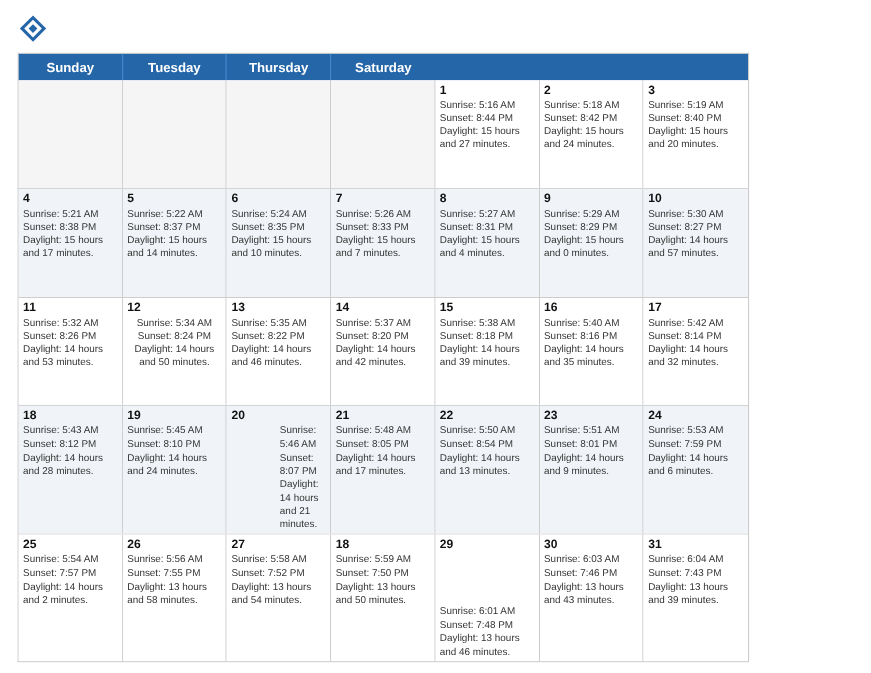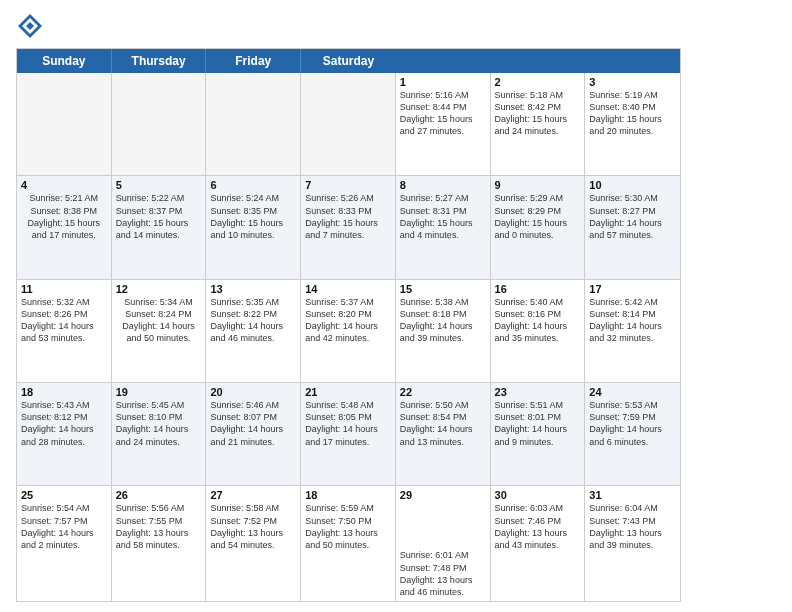--- a/index.html
+++ b/index.html
@@ -135,22 +135,22 @@
     </div>
     <div class="title-block">
       <div class="month-title"></div>
       <div class="location"></div>
     </div>
   </div>
 
   <div class="calendar">
     <div class="cal-header">
     <div class="cal-header-cell">Sunday</div>
+        <div class="cal-header-cell">Tuesday</div>
         <div class="cal-header-cell">Thursday</div>
-        <div class="cal-header-cell">Friday</div>
         <div class="cal-header-cell">Saturday</div>
       </div>
     <div class="cal-body">
     <div class="cal-row">
           <div class="cal-cell empty"></div>
           <div class="cal-cell empty"></div>
           <div class="cal-cell empty"></div>
           <div class="cal-cell empty"></div>
           <div class="cal-cell">
             <span class="day-num">1</span>
@@ -170,21 +170,21 @@
             <span class="day-num">3</span>
             <div class="cell-info" style="white-space: pre-line;">Sunrise: 5:19 AM
 Sunset: 8:40 PM
 Daylight: 15 hours
 and 20 minutes.</div>
           </div>
         </div>
         <div class="cal-row">
           <div class="cal-cell alt-bg">
             <span class="day-num">4</span>
-            <div class="cell-info" style="white-space: pre-line; text-align: center;">Sunrise: 5:21 AM
+            <div class="cell-info" style="white-space: pre-line;">Sunrise: 5:21 AM
 Sunset: 8:38 PM
 Daylight: 15 hours
 and 17 minutes.</div>
           </div>
           <div class="cal-cell alt-bg">
             <span class="day-num">5</span>
             <div class="cell-info" style="white-space: pre-line;">Sunrise: 5:22 AM
 Sunset: 8:37 PM
 Daylight: 15 hours
 and 14 minutes.</div>
@@ -286,21 +286,21 @@
           </div>
           <div class="cal-cell alt-bg">
             <span class="day-num">19</span>
             <div class="cell-info" style="white-space: pre-line;">Sunrise: 5:45 AM
 Sunset: 8:10 PM
 Daylight: 14 hours
 and 24 minutes.</div>
           </div>
           <div class="cal-cell alt-bg">
             <span class="day-num">20</span>
-            <div class="cell-info" style="white-space: pre-line;">Sunrise: 5:46 AM
+            <div class="cell-info" style="white-space: pre-line; margin-left: 44px;">Sunrise: 5:46 AM
 Sunset: 8:07 PM
 Daylight: 14 hours
 and 21 minutes.</div>
           </div>
           <div class="cal-cell alt-bg">
             <span class="day-num">21</span>
             <div class="cell-info" style="white-space: pre-line;">Sunrise: 5:48 AM
 Sunset: 8:05 PM
 Daylight: 14 hours
 and 17 minutes.</div>

